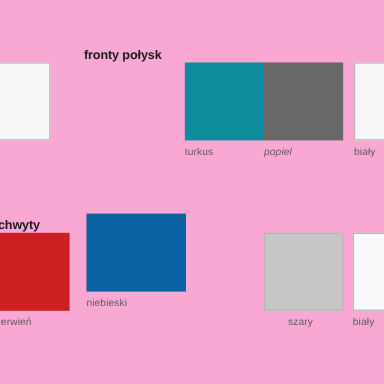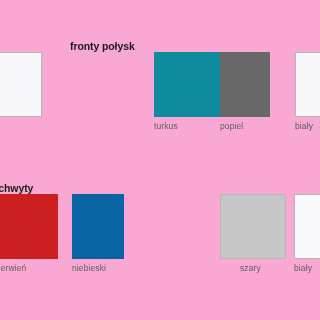--- a/index.html
+++ b/index.html
@@ -64,36 +64,36 @@
 
 <div class="section" style="top: 0px; height: 320px;">
       <div class="section-heading" style="left: 70px; top: 40px; color: rgb(27, 27, 27);">fronty połysk</div>
       <div class="swatch-cell" style="left: -24px; width: 66px; top: 52px;">
         <div class="swatch-chip bordered" style="background: rgb(247, 247, 249); border-color: rgb(182, 182, 182);"></div>
       </div>
       <div class="swatch-cell" style="left: 154px; width: 66px; top: 52px;">
         <div class="swatch-chip" style="background: rgb(14, 140, 158);"></div>
         <div class="swatch-label" style="color: rgb(93, 93, 93);">turkus</div>
       </div>
-      <div class="swatch-cell" style="left: 220px; width: 50px; top: 52px;">
+      <div class="swatch-cell" style="left: 220px; width: 66px; top: 52px; font-style: italic;">
         <div class="swatch-chip" style="background: rgb(104, 104, 104);"></div>
         <div class="swatch-label" style="color: rgb(93, 93, 93);">popiel</div>
       </div>
       <div class="swatch-cell" style="left: 295px; width: 66px; top: 52px;">
         <div class="swatch-chip bordered" style="background: rgb(247, 247, 249); border-color: rgb(182, 182, 182);"></div>
         <div class="swatch-label" style="color: rgb(93, 93, 93);">biały</div>
       </div>
     </div>
     <div class="section" style="top: 0px; height: 320px;">
       <div class="section-heading" style="left: -8px; top: 182px; color: rgb(27, 27, 27);">uchwyty</div>
       <div class="swatch-cell" style="left: -8px; width: 66px; top: 194px;">
         <div class="swatch-chip" style="background: rgb(204, 32, 32);"></div>
         <div class="swatch-label" style="color: rgb(93, 93, 93);">czerwień</div>
       </div>
-      <div class="swatch-cell" style="left: 72px; width: 52px; top: 194px;">
+      <div class="swatch-cell" style="left: 72px; width: 83px; top: 178px;">
         <div class="swatch-chip" style="background: rgb(10, 100, 164);"></div>
         <div class="swatch-label" style="color: rgb(93, 93, 93);">niebieski</div>
       </div>
       <div class="swatch-cell" style="left: 220px; width: 66px; top: 194px;">
         <div class="swatch-chip bordered" style="background: rgb(198, 198, 198); border-color: rgb(182, 182, 182);"></div>
         <div class="swatch-label" style="color: rgb(93, 93, 93); padding-left: 20px;">szary</div>
       </div>
       <div class="swatch-cell" style="left: 294px; width: 66px; top: 194px;">
         <div class="swatch-chip bordered" style="background: rgb(249, 249, 251); border-color: rgb(182, 182, 182);"></div>
         <div class="swatch-label" style="color: rgb(93, 93, 93);">biały</div>

